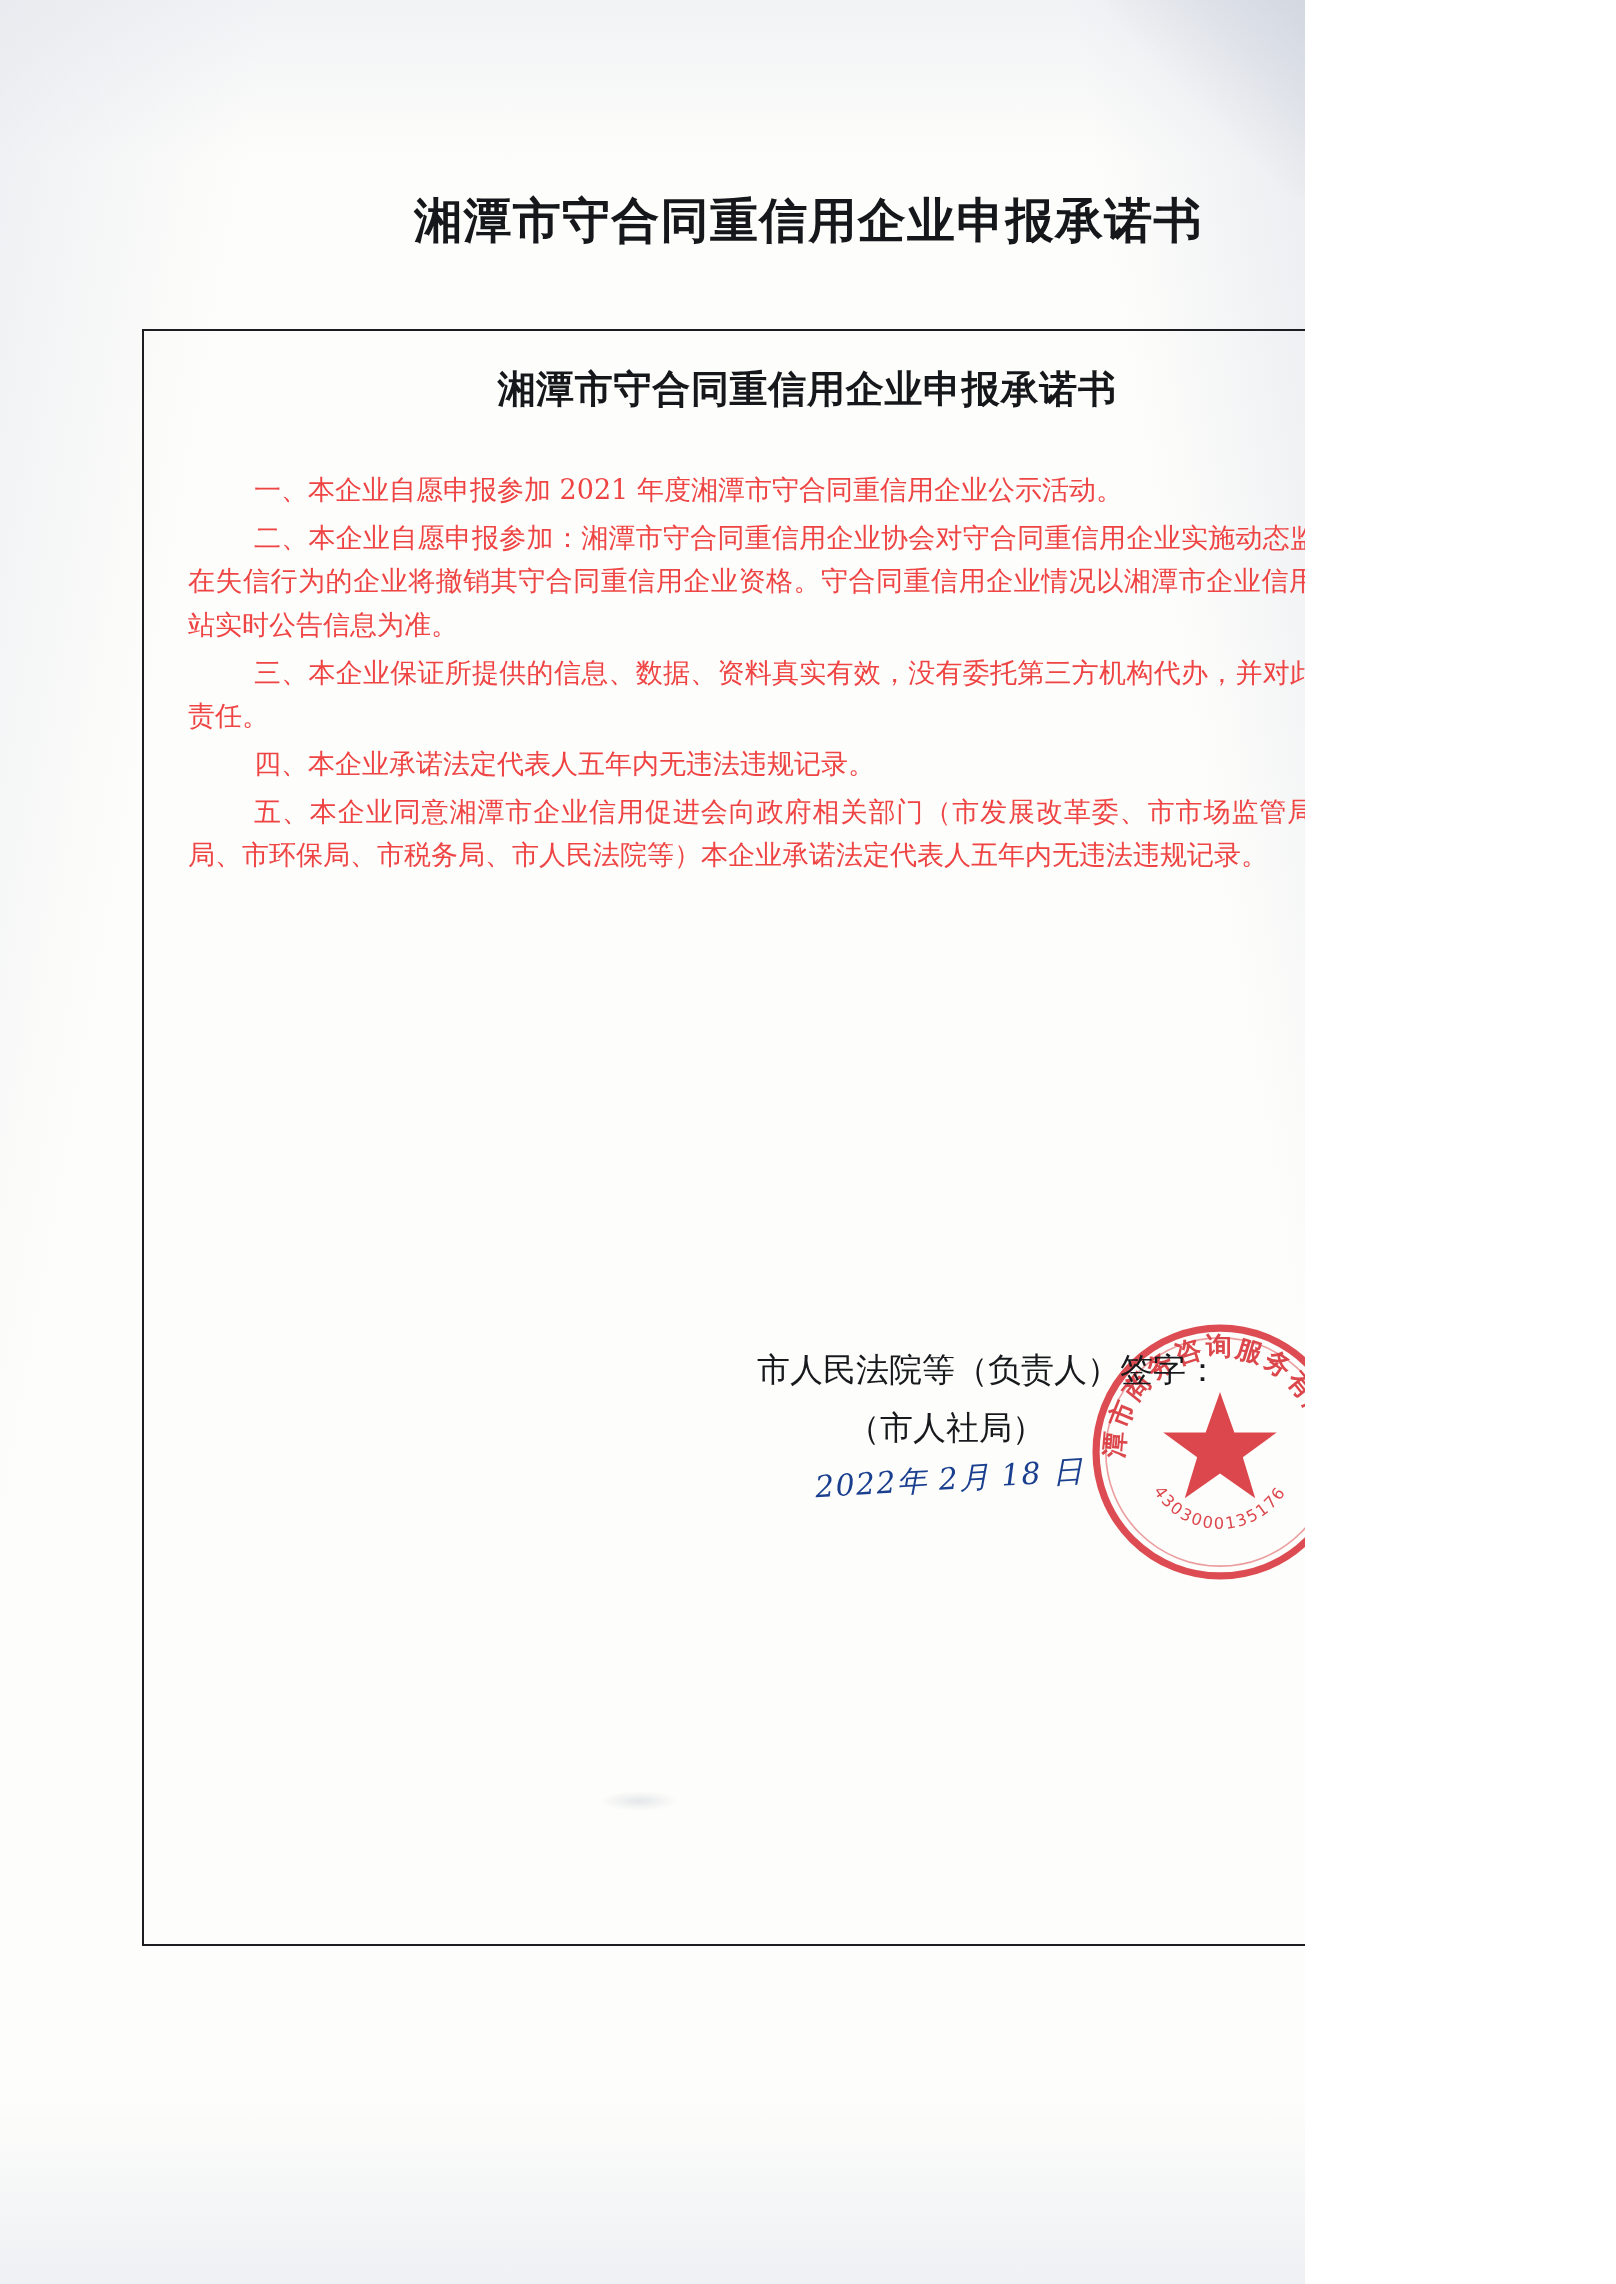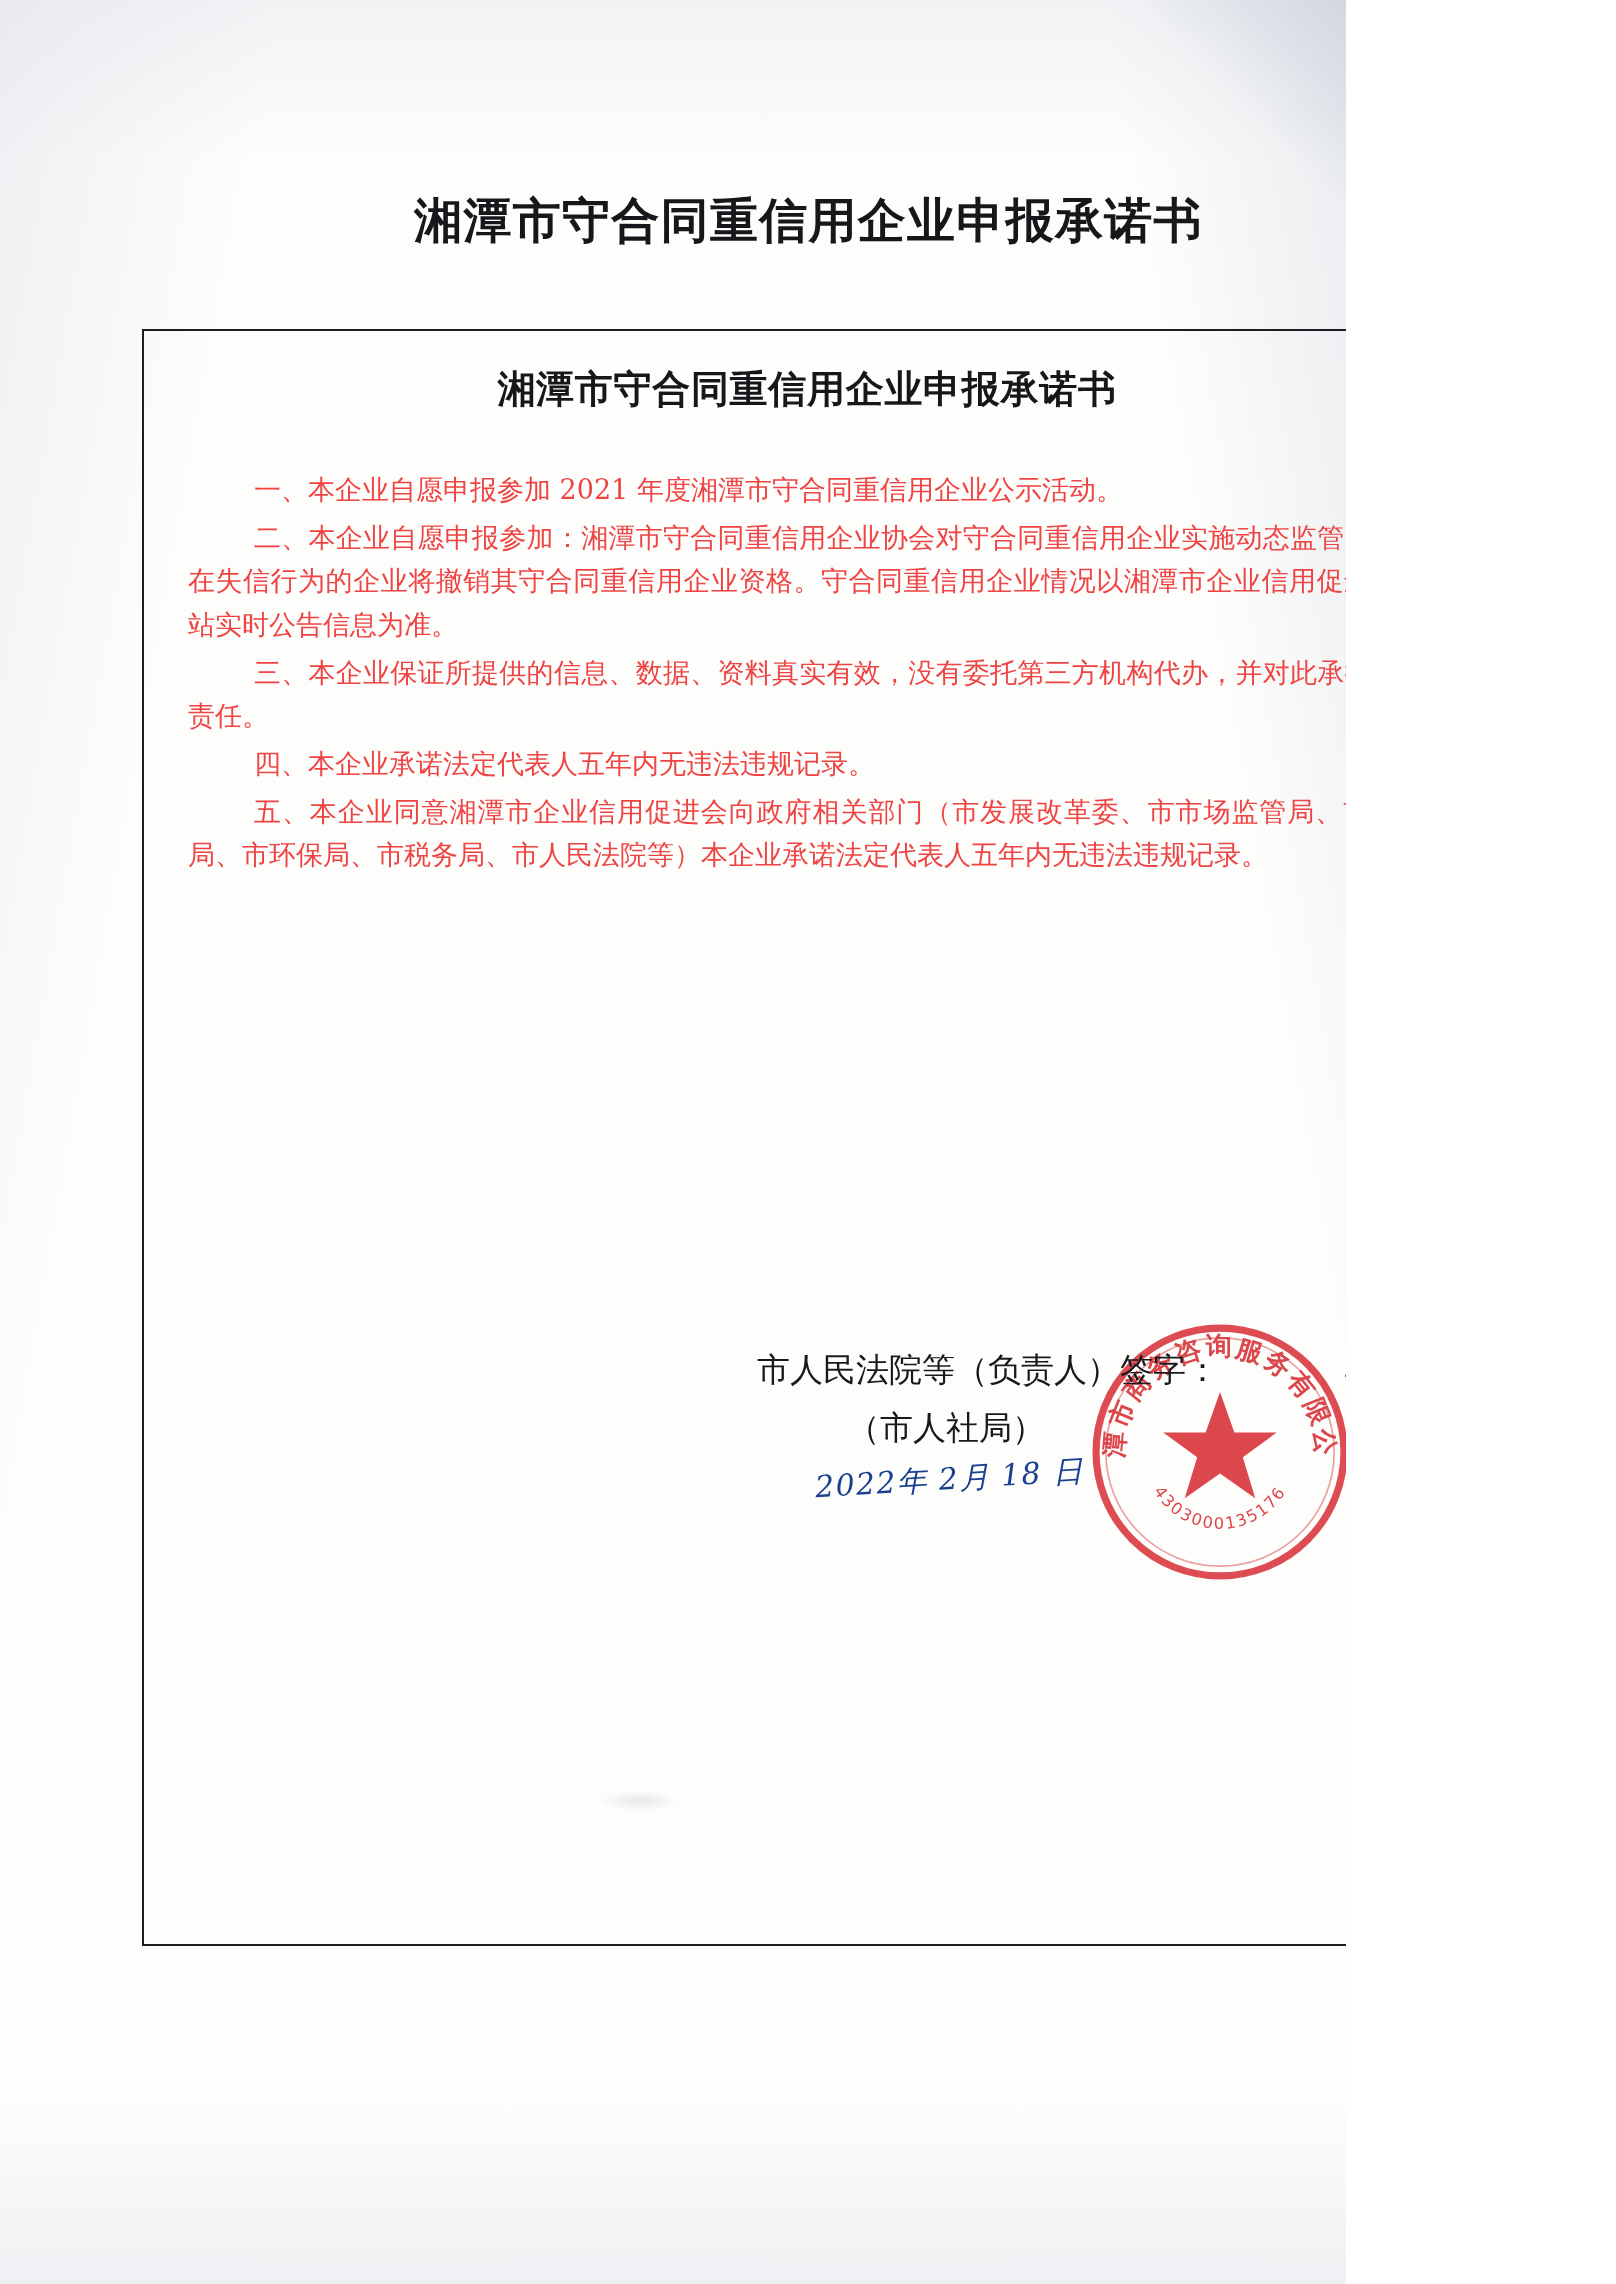--- a/index.html
+++ b/index.html
@@ -9,21 +9,20 @@
   }
   body {
     font-family: "DejaVu Sans", "Liberation Sans", sans-serif;
   }
   .page {
     position: relative;
     width: 1305px;
     height: 2284px;
     background: #fdfdfb;
     overflow: hidden;
-    padding-left: 41px;
   }
   
   .scan-tint {
     position: absolute;
     inset: 0;
     background:
       linear-gradient(100deg, rgba(225,228,235,0.55) 0%, rgba(255,255,255,0) 16%),
       linear-gradient(260deg, rgba(220,224,232,0.6) 0%, rgba(255,255,255,0) 14%),
       linear-gradient(180deg, rgba(236,238,242,0.7) 0%, rgba(255,255,255,0) 7%),
       linear-gradient(0deg, rgba(232,235,240,0.7) 0%, rgba(255,255,255,0) 8%);

